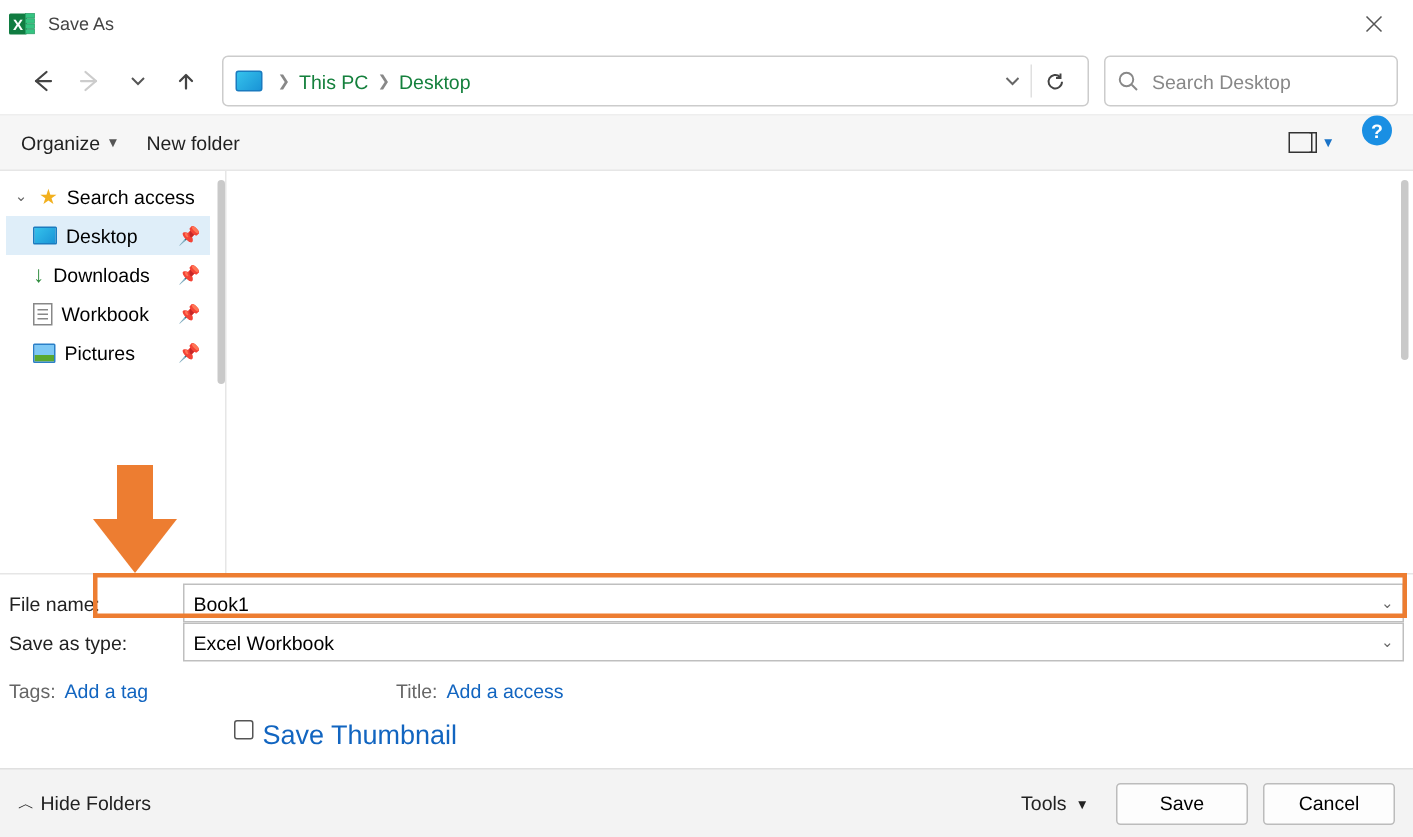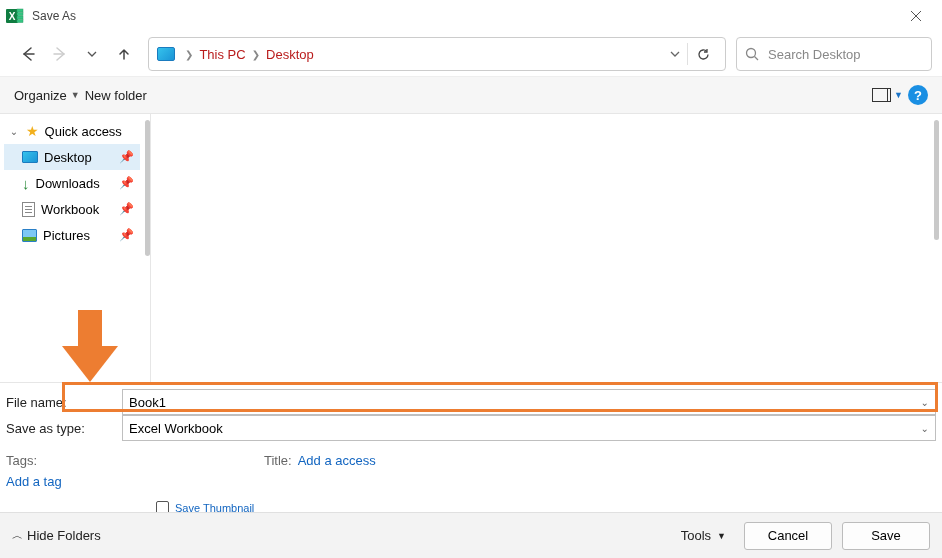--- a/index.html
+++ b/index.html
@@ -11,32 +11,32 @@
   .title-text { font-size: 12px; color: #444; }
   .titlebar-spacer { flex: 1; }
   .close-x { width: 40px; height: 32px; display:flex; align-items:center; justify-content:center; color:#555; }
 
   
   .navrow { height: 44px; display:flex; align-items:center; padding: 0 10px 0 14px; gap:4px; }
   .nav-btn { width:28px; height:28px; display:flex; align-items:center; justify-content:center; color:#555; border-radius:3px; }
   .nav-btn.disabled { color:#bbb; }
   .addr-box { flex:1; height:34px; border:1px solid #ccc; border-radius:4px; display:flex; align-items:center; padding:0 6px 0 8px; margin: 0 6px; background:#fff;}
   .thispc-icon { width:18px; height:14px; background:linear-gradient(135deg,#35c2ec,#1a94d6); border:1px solid #1a7bbf; border-radius:2px; margin-right:8px;}
-  .crumb { font-size:13px; color:#b91c1c; padding:2px 4px; }
+  .crumb { font-size:13px; color:#15803d; padding:2px 4px; }
   .crumb-sep { color:#888; margin:0 2px; font-size:10px;}
   .addr-spacer { flex:1; }
   .addr-drop { color:#777; padding:0 6px;}
   .addr-refresh { color:#555; padding:0 8px; border-left:1px solid #e0e0e0; height:22px; display:flex; align-items:center;}
   .search-box { width:196px; height:34px; border:1px solid #ccc; border-radius:4px; display:flex; align-items:center; padding:0 8px; gap:8px; background:#fff;justify-content:flex-end;}
   .search-box input { border:none; outline:none; font-size:13px; width:100%; color:#333;}
   .search-box input::placeholder { color:#888;}
   .search-icon { color:#888; }
 
   
-  .toolbar { height: 38px; background:#f6f6f6; border-top:1px solid #eee; border-bottom:1px solid #e6e6e6; display:flex; align-items:center; padding:0 14px; gap:5px;}
+  .toolbar { height: 38px; background:#f6f6f6; border-top:1px solid #eee; border-bottom:1px solid #e6e6e6; display:flex; padding:0 14px; gap:18px;}
   .tool-link { font-size:13px; color:#222; display:flex; align-items:center; gap:4px;}
   .tool-drop { font-size:9px; color:#555;}
   .toolbar-spacer { flex:1;}
   .view-ico { width:16px; height:14px; border:1.5px solid #333; position:relative;}
   .view-ico::after { content:""; position:absolute; right:-4px; top:-1px; bottom:-1px; width:4px; border:1.5px solid #333; border-left:none;}
   .help-ico { width:20px; height:20px; border-radius:50%; background:#1a8fe3; color:#fff; display:flex; align-items:center; justify-content:center; font-size:13px; font-weight:bold;}
 
   
   .body-area { display:flex; height: 268px; }
   .sidebar { width:150px; position:relative; padding:4px 0 0 4px;}
@@ -62,21 +62,21 @@
   
   .form-area { border-top:1px solid #e6e6e6; padding:6px 6px 2px 6px;}
   .form-row { display:flex; align-items:center; height:26px; font-size:13px;}
   .form-label { width:116px; text-align:left; padding-right:6px; color:#222;}
   .form-combo { flex:1; height:22px; border:1px solid #bfbfbf; background:#fff; display:flex; align-items:center; padding:12px 6px; font-size:13px; position:relative;}
   .combo-drop { position:absolute; right:6px; color:#666; font-size:10px;}
   .meta-row { display:flex; padding:12px 0 2px 0; font-size:13px;}
   .meta-group { display:flex; gap:6px; }
   .meta-label { color:#666;}
   .meta-link { color:#1265c0;}
-  .chk-row { display:flex; align-items:center; gap:6px; font-size:11px; padding:10px 0 8px 150px;text-decoration:underline;}
+  .chk-row { display:flex; align-items:flex-start; gap:6px; font-size:18px; padding:10px 0 8px 150px;}
   .chk { width:13px; height:13px; border:1px solid #555; border-radius:2px; background:#fff;}
 
   
   .bottom { position:absolute; bottom:0; left:0; right:0; height:46px; background:#f3f3f3; border-top:1px solid #e0e0e0; display:flex; align-items:center; padding:0 12px; gap:10px;}
   .hide-folders { font-size:13px; color:#222; display:flex; align-items:center; gap:4px;}
   .bottom-spacer { flex:1;}
   .tools { font-size:13px; color:#222; display:flex; align-items:center; gap:6px; margin-right:8px;}
   .btn { width:88px; height:28px; border:1px solid #bcbcbc; background:#fdfdfd; border-radius:3px; font-size:13px; display:flex; align-items:center; justify-content:center;}
 
   svg { display:block; }
@@ -173,21 +173,21 @@
     <span class="tool-drop" style="color:#1a73c7">▼</span>
   </span>
   <span class="help-ico">?</span>
 </div>
 
 <div class="body-area">
   <div class="sidebar">
     <div class="tree-row">
       <span class="tree-exp">⌄</span>
       <span class="star-ico">★</span>
-      <span>Quick access</span>
+      <span>Search access</span>
     </div>
     <div class="tree-child selected">
       <span class="desk-ico"></span>
       <span>Desktop</span>
       <span class="pin-ico">📌</span>
     </div>
     <div class="tree-child">
       <span class="dl-ico">↓</span>
       <span>Downloads</span>
       <span class="pin-ico">📌</span>
@@ -227,21 +227,21 @@
   </div>
   <div class="form-row" style="margin-top:0;">
     <span class="form-label">Save as type:</span>
     <div class="form-combo">
       <span>Excel Workbook</span>
       <span class="combo-drop">⌄</span>
     </div>
   </div>
 
   <div class="meta-row">
-    <div class="meta-group" style="width:258px;flex-direction:column;">
+    <div class="meta-group" style="width:258px;">
       <span class="meta-label">Tags:</span>
       <span class="meta-link">Add a tag</span>
     </div>
     <div class="meta-group">
       <span class="meta-label">Title:</span>
       <span class="meta-link">Add a access</span>
     </div>
   </div>
 
   <div class="chk-row">
@@ -254,18 +254,18 @@
   <span class="hide-folders">
     <span style="font-size:11px;">︿</span>
     <span>Hide Folders</span>
   </span>
   <span class="bottom-spacer"></span>
   <span class="tools">
     <span>Tools</span>
     <span style="font-size:9px;">▼</span>
   </span>
   <span class="btn">
+    <span>Save</span>
+  </span>
+  <span class="btn">
     <span>Cancel</span>
   </span>
-  <span class="btn">
-    <span>Save</span>
-  </span>
 </div>
 
 </body></html>

